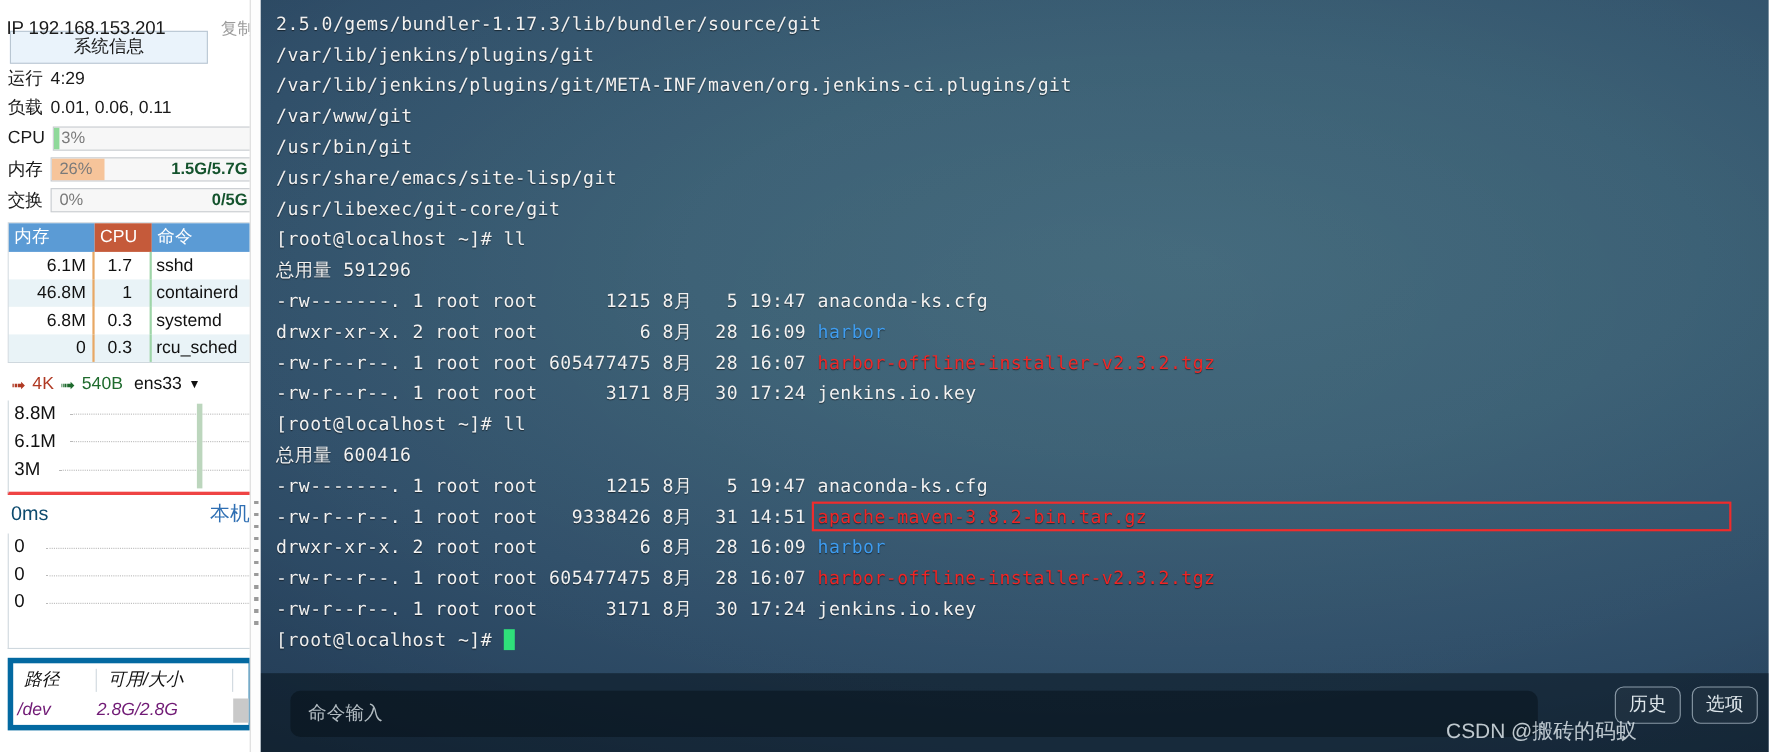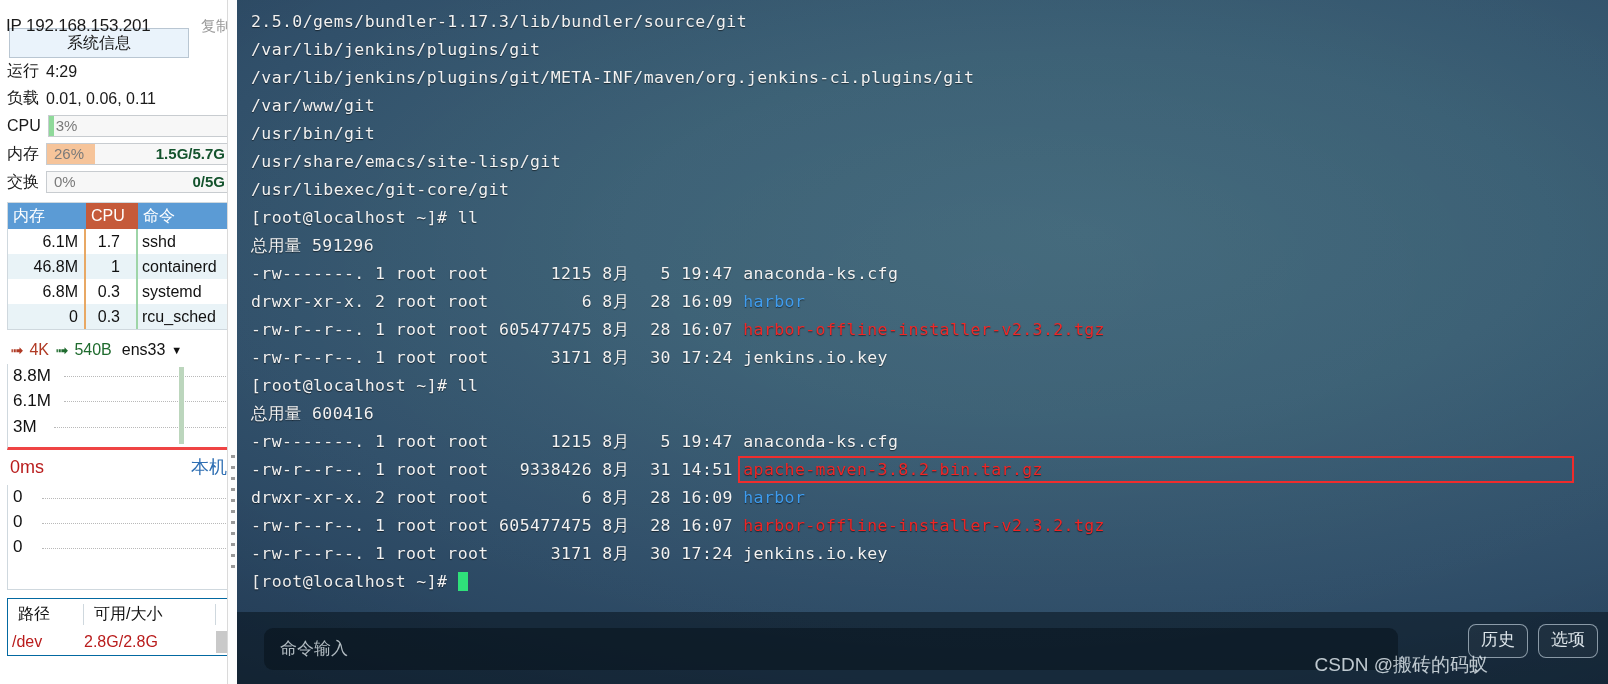--- a/index.html
+++ b/index.html
@@ -108,32 +108,32 @@
     position: absolute; right: 3px; height: 0;
     border-top: 1px dotted #b9b9b9;
   }
   .gbar {
     position: absolute; width: 5px; background: #bcd6bd; top: 3px; bottom: 3px;
   }
   .graph-head2 {
     display: flex; align-items: baseline; height: 30px;
     padding: 0 6px 0 6px; margin-top: 5px;
   }
-  .ms { font-size: 18px; color: #b91c1c; }
+  .ms { font-size: 18px; color: #0c4a6e; }
   .local { margin-left: auto; font-size: 18px; color: #2f6fb3; }
 
   
-  .disk-table { margin: 8px 2px 0 3px; border: 1px solid #0369a1; }
+  .disk-table { margin: 8px 2px 0 3px; border: 5px solid #0369a1; font-style: italic; }
   .disk-head { display: flex; height: 30px; align-items: center; }
   .disk-head .dh { font-size: 16px; color: #111; white-space: nowrap; }
   .disk-head .dh.path { width: 76px; padding-left: 10px; border-right: 1px solid #cfd8de; }
   .disk-head .dh.size { flex: 1; padding-left: 10px; border-right: 1px solid #cfd8de; }
   .disk-head .dh.pad  { width: 14px; }
   .disk-row { display: flex; height: 26px; align-items: center; }
-  .disk-row .dc { font-size: 16px; color: #b91c1c; white-space: nowrap; }
+  .disk-row .dc { font-size: 16px; color: #701a75; white-space: nowrap; }
   .disk-row .dc.path { width: 76px; padding-left: 4px; }
   .disk-row .dc.size { flex: 1; padding-right: 6px; }
   .disk-row .dc.bar  { width: 14px; height: 22px; background: #c9c9c9; }
 
   
   #grip {
     position: absolute; right: 0; top: 0; width: 10px; height: 684px;
     background: #fdfdfd; border-left: 1px solid #dadada;
   }
   #grip .dots {

